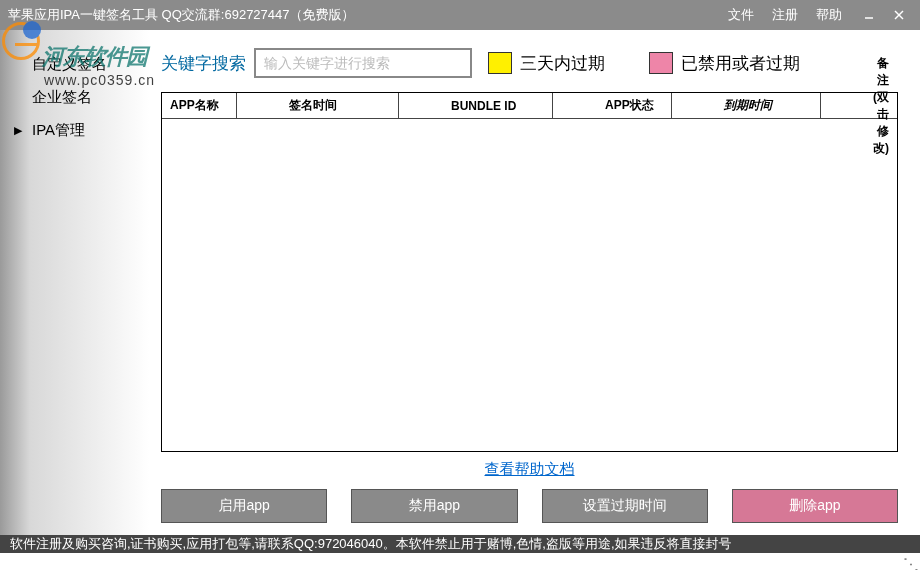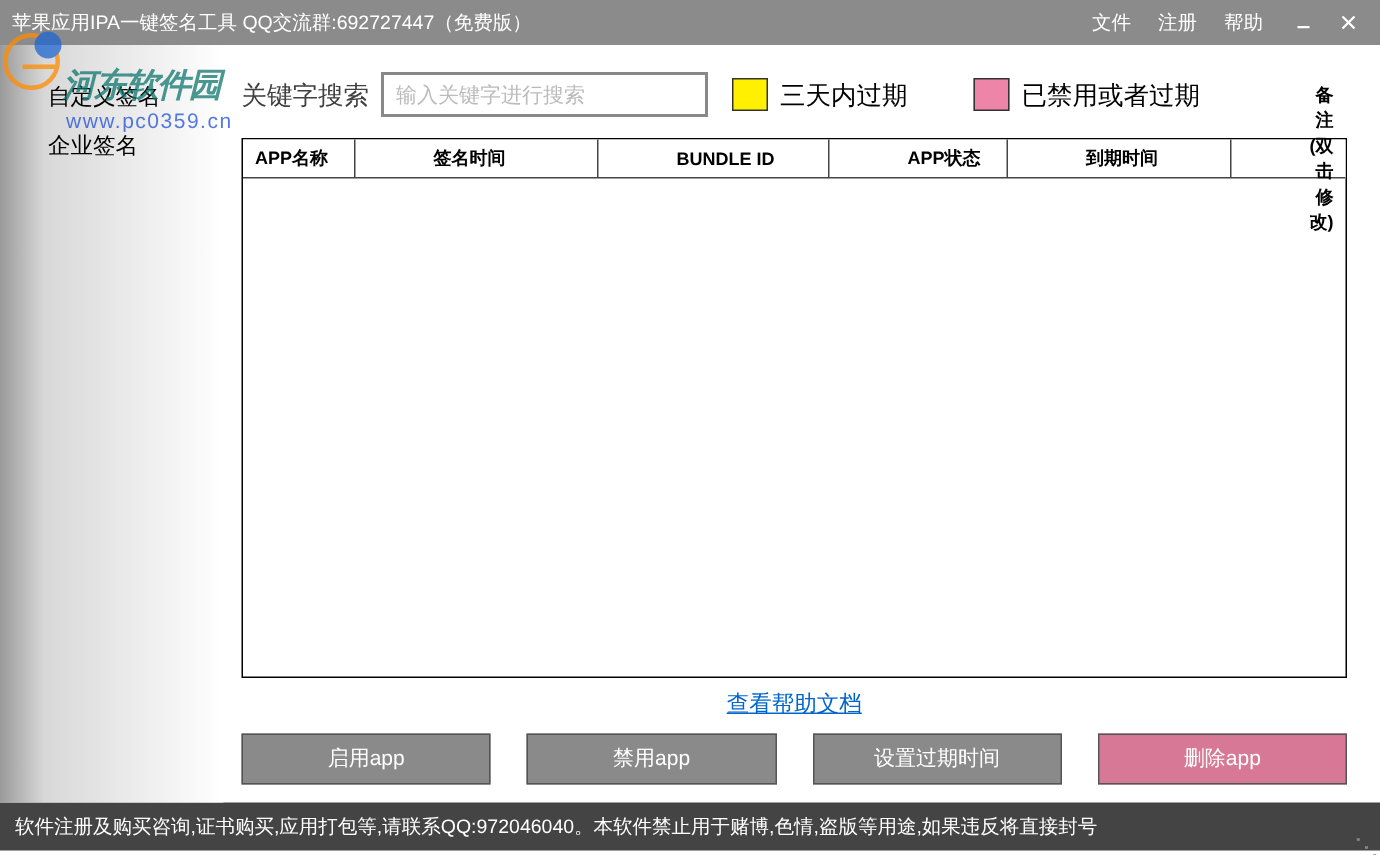--- a/index.html
+++ b/index.html
@@ -15,52 +15,52 @@
     .main { display: flex; height: 505px; }
     
     .sidebar { width: 175px; background: linear-gradient(to right, #9a9a9a 0%, #d8d8d8 20%, #ffffff 100%); padding-top: 18px; }
     .sidebar-item { padding: 7px 18px 7px 32px; font-size: 15px; color: #000; cursor: pointer; font-weight: normal; }
     .sidebar-item.active { position: relative; }
     .sidebar-item.active::before { content: "▶"; position: absolute; left: 14px; font-size: 11px; top: 10px; color: #000; }
     
     .content { flex: 1; padding: 18px 22px 12px 12px; display: flex; flex-direction: column; }
     
     .search-row { display: flex; align-items: center; gap: 8px; margin-bottom: 14px; }
-    .search-label { font-size: 17px; color: #404040; }
+    .search-label { font-size: 17px; color: #0369a1; }
     .search-input { width: 218px; height: 30px; border: 2px solid #888; padding: 3px 8px; font-size: 14px; outline: none; }
     .search-input::placeholder { color: #bbb; }
     .legend-box { width: 24px; height: 22px; border: 1px solid #333; }
     .legend-yellow { background: #fff000; margin-left: 8px; }
     .legend-magenta { background: #ee85a8; margin-left: 36px; }
     .legend-text { font-size: 17px; color: #000; }
     
     .table-wrap { border: 1px solid #000; flex: 1; background: #fff; display: flex; flex-direction: column; }
     .table-header { display: flex; height: 26px; background: #fff; border-bottom: 1px solid #444; gap: 44px; }
     .th { border-right: 1px solid #444; padding: 4px 8px; font-size: 12px; font-weight: bold; display: flex; align-items: center; }
     .th:last-child { border-right: none; text-align: right; }
     .th1 { width: 75px; } .th2 { width: 118px; } .th3 { width: 110px; }
-    .th4 { width: 75px; } .th5 { width: 105px; } .th6 { width: 105px; } .th7 { flex: 1; }
+    .th4 { width: 75px; } .th5 { width: 105px; font-style: italic; } .th6 { width: 105px; } .th7 { flex: 1; }
     .table-body { flex: 1; }
     
     .help-link { text-align: center; padding: 8px 2px; }
     .help-link span { color: #0066cc; text-decoration: underline; cursor: pointer; font-size: 15px; }
     
     .button-row { display: flex; justify-content: space-between; gap: 24px; margin-top: 2px; }
     .btn { flex: 1; height: 34px; border: 1px solid #555; background: #8a8a8a; color: #fff; font-size: 14px; cursor: pointer; display: flex; align-items: center; justify-content: center; }
     .btn-danger { background: #d67896; }
     
-    .statusbar { height: 32px; background: #444; color: #fff; font-size: 13px; display: flex; align-items: center; padding: 0 10px; }
+    .statusbar { height: 18px; background: #444; color: #fff; font-size: 13px; display: flex; align-items: center; padding: 0 10px; }
     
     .watermark { position: absolute; top: 10px; left: 2px; width: 180px; pointer-events: none; opacity: 0.75; z-index: 100; }
     .watermark-logo { display: flex; align-items: center; gap: 2px; }
     .wm-circle { width: 38px; height: 38px; border: 3px solid #ff8c00; border-radius: 50%; position: relative; }
     .wm-circle::before { content: ""; position: absolute; width: 18px; height: 18px; background: #1e66d0; border-radius: 50%; top: -4px; right: -4px; }
     .wm-circle::after { content: ""; position: absolute; width: 22px; height: 3px; background: #ff8c00; top: 18px; left: 10px; }
     .wm-text { font-size: 22px; font-weight: bold; color: #0f766e; font-style: italic; letter-spacing: -1px; margin-top: 32px; }
-    .wm-url { color: #1d4ed8; font-size: 14px; margin-left: 42px; letter-spacing: 1px; }
+    .wm-url { color: #000000; font-size: 14px; margin-left: 42px; letter-spacing: 1px; }
     
     .resize-grip { position: absolute; bottom: 2px; right: 2px; width: 14px; height: 14px; }
     .resize-grip::before { content: "⋰"; color: #888; font-size: 16px; transform: rotate(90deg); display: block; }
   </style>
 </head>
 <body>
 
 <div class="watermark">
   <div class="watermark-logo">
     <div class="wm-circle"></div>
@@ -92,20 +92,23 @@
 </div>
 
 <div class="main">
   <div class="sidebar">
     <div class="sidebar-item">
       <span>自定义签名</span>
     </div>
     <div class="sidebar-item">
       <span>企业签名</span>
     </div>
+    <div class="sidebar-item active">
+      <span>IPA管理</span>
+    </div>
   </div>
 
   <div class="content">
     <div class="search-row">
       <span class="search-label">关键字搜索</span>
       <input class="search-input" placeholder="输入关键字进行搜索" style="">
       <div class="legend-box legend-yellow"></div>
       <span class="legend-text">三天内过期</span>
       <div class="legend-box legend-magenta"></div>
       <span class="legend-text">已禁用或者过期</span>

